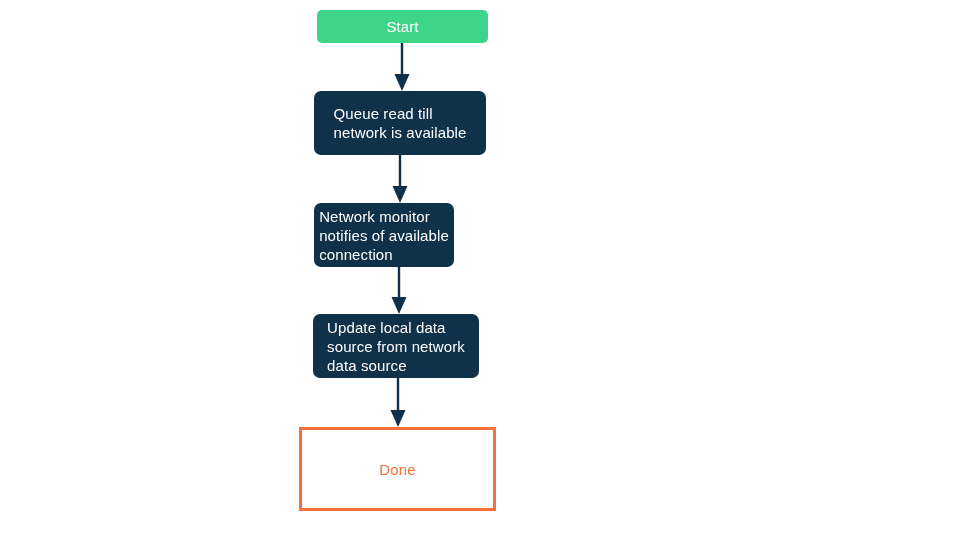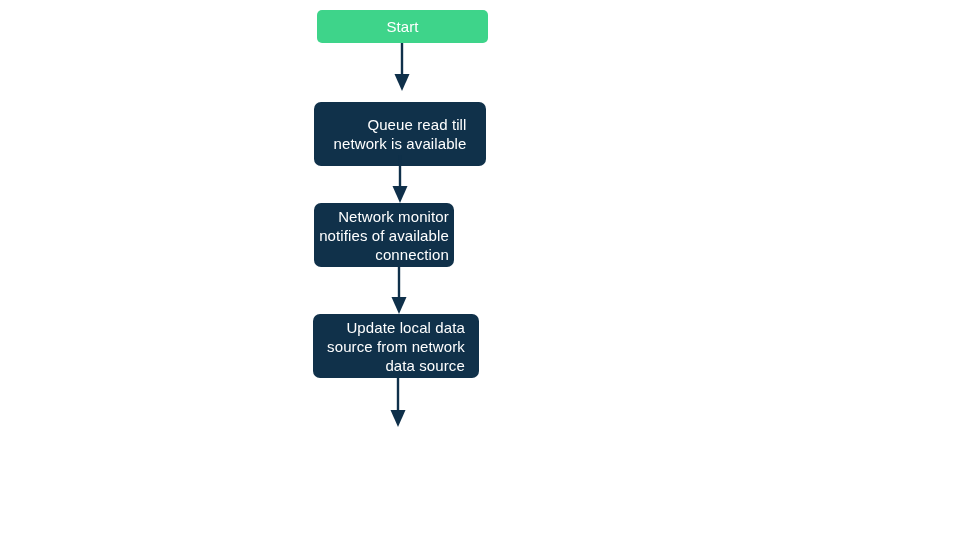--- a/index.html
+++ b/index.html
@@ -20,21 +20,21 @@
     width: 960px;
     height: 540px;
   }
 
   .node {
     position: absolute;
     box-sizing: border-box;
     display: flex;
     align-items: center;
     justify-content: center;
-    text-align: right;
+    text-align: left;
     line-height: 19px;
     font-size: 15px;
     letter-spacing: 0.1px;
   }
 
   
   .node-start {
     left: 317px;
     top: 10px;
     width: 171px;
@@ -47,21 +47,21 @@
 
   
   .node-process {
     background: #10314a;
     color: #ffffff;
     border-radius: 7px;
   }
 
   .node-queue {
     left: 314px;
-    top: 102px;
+    top: 91px;
     width: 172px;
     height: 64px;
   }
 
   .node-monitor {
     left: 314px;
     top: 203px;
     width: 140px;
     height: 64px;
   }
@@ -145,14 +145,17 @@
     <span class="node-label">Update local data
 source from network
 data source</span>
   </div>
 
   <svg class="arrow" style="left:386px; top:378px;" width="24" height="49" viewBox="0 0 24 49">
     <line class="arrow-line" x1="12" y1="0" x2="12" y2="37"></line>
     <polygon class="arrow-head" points="12,49 4.5,32 19.5,32"></polygon>
   </svg>
 
+  <div class="node node-done">
+    <span class="node-label">Done</span>
+  </div>
 
 </div>
 
 </body></html>

